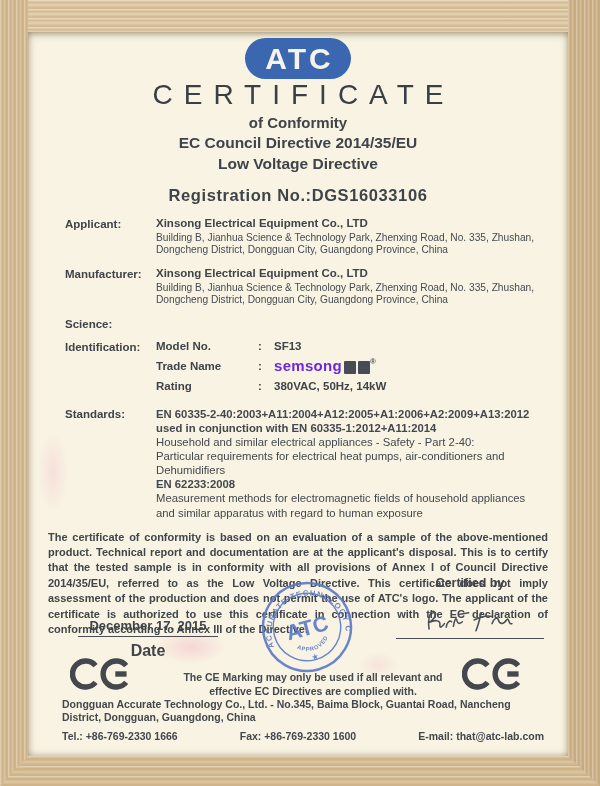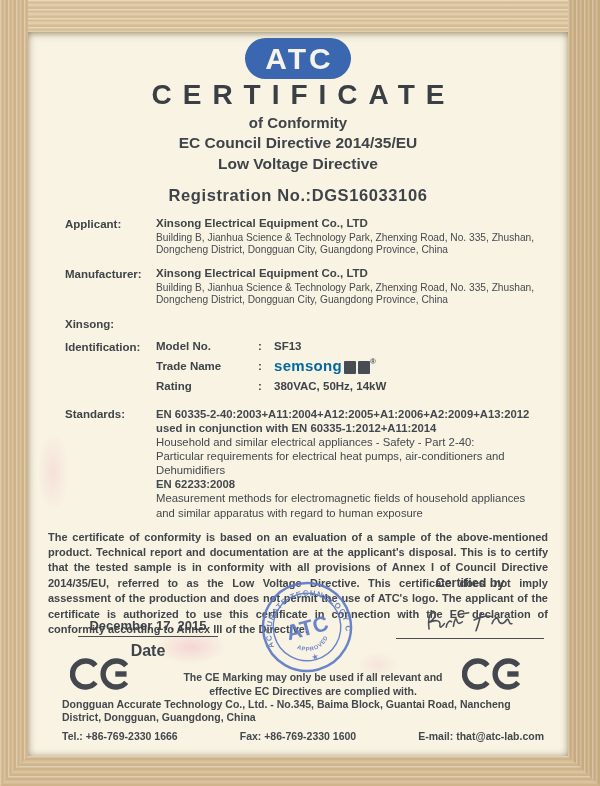--- a/index.html
+++ b/index.html
@@ -50,40 +50,40 @@
   .smudge{position:absolute;pointer-events:none;}
   
   .header{padding-top:6px;text-align:center;}
   .atc-pill{
     margin:0 auto;width:106px;height:41px;border-radius:21px;
     background:#3a67b0;color:#f6f4ea;font-weight:bold;font-size:30px;
     letter-spacing:3px;display:flex;align-items:center;justify-content:center;
     padding-left:3px;box-sizing:border-box;
   }
   .cert-title{
-    margin-top:2px;font-size:28px;line-height:1.0;font-weight:bold;
+    margin-top:2px;font-size:28px;line-height:1.0;font-weight:normal;
     letter-spacing:11px;padding-left:11px;color:#3a3f45;
   }
   .cert-subtitle{margin-top:5px;font-size:15px;font-weight:bold;}
   .directive1{margin-top:3px;font-size:15.5px;font-weight:bold;}
   .directive2{margin-top:3px;font-size:15.5px;font-weight:bold;}
   .registration{margin-top:13px;font-size:16.5px;font-weight:bold;letter-spacing:.6px;}
   
   .fields{margin-top:12px;}
   .row{display:flex;margin:0 24px 10px 37px;}
   .row .lbl{flex:none;width:91px;font-size:11.5px;font-weight:bold;padding-top:1px;}
   .row .val{flex:1;min-width:0;}
   .party-name{font-size:11.5px;font-weight:bold;}
   .party-address{margin-top:3px;font-size:10.2px;line-height:1.22;color:#464b51;}
   .prod-value{font-size:11.5px;font-weight:bold;}
   .ident-sub{display:flex;margin-bottom:5px;align-items:center;}
   .ident-key{flex:none;width:102px;font-size:11.5px;font-weight:bold;}
   .ident-sep{flex:none;width:16px;font-size:11.5px;font-weight:bold;}
   .ident-val{font-size:11.5px;font-weight:bold;}
-  .brand{font-weight:bold;font-size:15px;color:#0369a1;letter-spacing:.3px;text-align:right;}
+  .brand{font-weight:bold;font-size:15px;color:#6d28d9;letter-spacing:.3px;text-align:right;}
   .cjk{display:inline-block;font-size:12px;font-weight:bold;background:#474c55;color:#474c55;
        line-height:13px;margin-left:2px;border-radius:1px;}
   .reg-mark{font-size:8px;vertical-align:top;color:#474c55;font-weight:bold;}
   .std-line{font-size:11.3px;line-height:1.25;color:#43484e;}
   .std-line.bold{font-weight:bold;}
   
   .body-par{
     margin:10px 20px 0 20px;font-size:11px;font-weight:bold;line-height:1.4;
     text-align:justify;color:#41464c;
   }
@@ -144,21 +144,21 @@
 
     <div class="row">
       <div class="lbl">Manufacturer:</div>
       <div class="val">
         <div class="party-name">Xinsong Electrical Equipment Co., LTD</div>
         <div class="party-address">Building B, Jianhua Science &amp; Technology Park, Zhenxing Road, No. 335, Zhushan, Dongcheng District, Dongguan City, Guangdong Province, China</div>
       </div>
     </div>
 
     <div class="row">
-      <div class="lbl">Xinsong:</div>
+      <div class="lbl">Science:</div>
     </div>
 
     <div class="row">
       <div class="lbl">Identification:</div>
       <div class="val">
         <div class="ident-sub">
           <span class="ident-key">Model No.</span>
           <span class="ident-sep">:</span>
           <span class="ident-val">SF13</span>
         </div>

